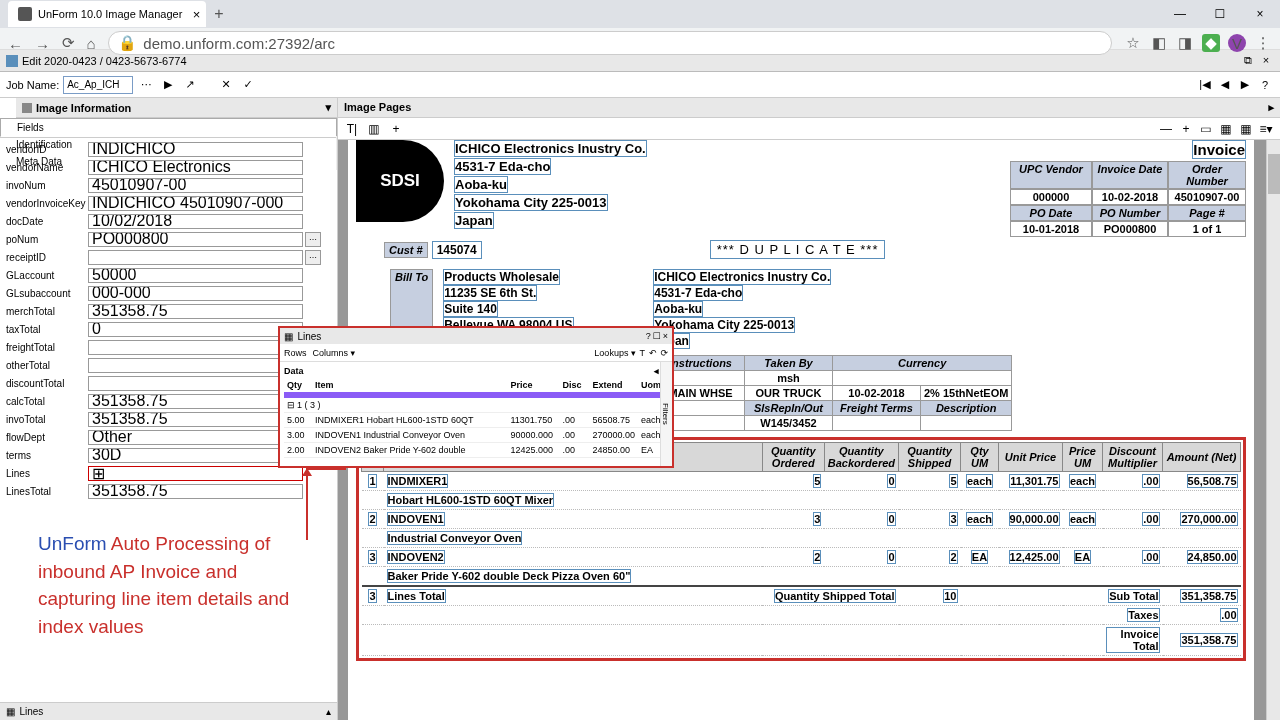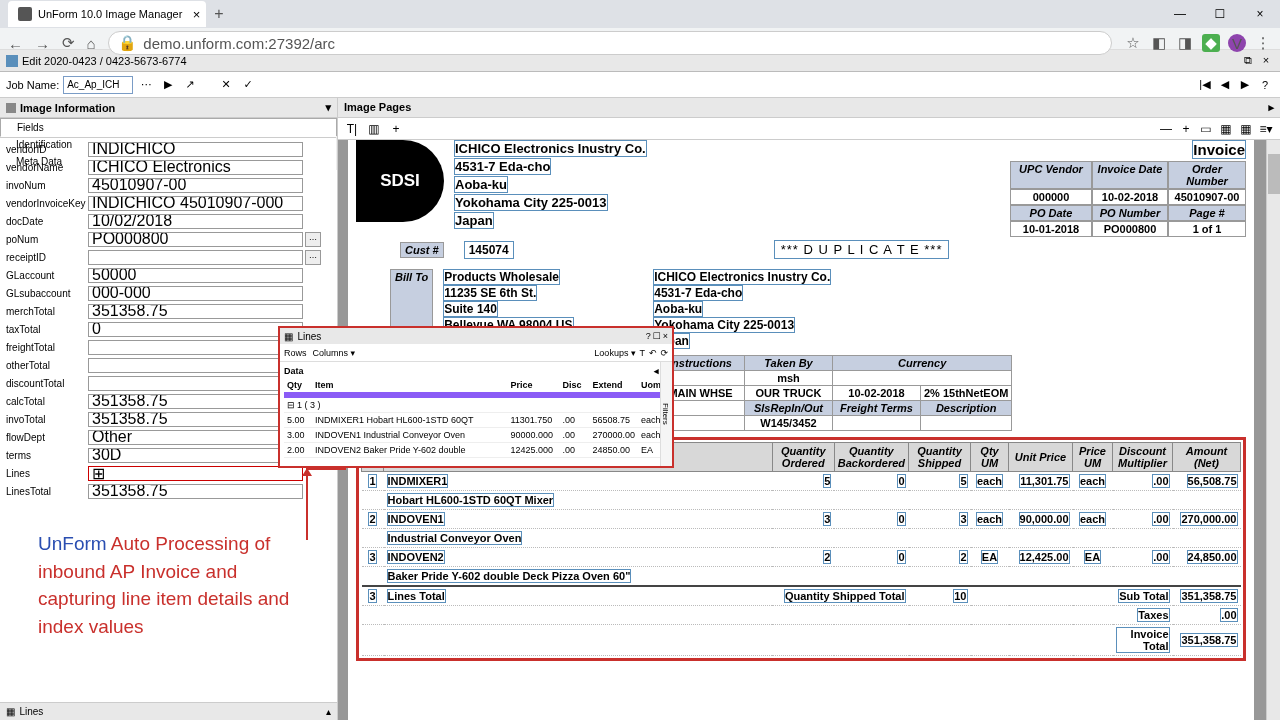--- a/index.html
+++ b/index.html
@@ -33,21 +33,21 @@
 .toolbar input { height: 18px; width: 70px; font-size: 10px; border: 1px solid #7a9cc6; padding: 0 3px; }
 .toolbar .tbtn { width: 18px; height: 18px; display: flex; align-items: center; justify-content: center; border: 1px solid transparent; font-size: 11px; }
 .toolbar-right { margin-left: auto; display: flex; gap: 2px; }
 
 
 .main { display: flex; height: calc(720px - 50px - 22px - 26px); }
 .left-panel { width: 338px; border-right: 1px solid #ccc; display: flex; flex-direction: column; position: relative; }
 .right-panel { flex: 1; display: flex; flex-direction: column; background: #f5f5f5; }
 
 
-.sect-hdr { height: 20px; background: #e8e8e8; border-bottom: 1px solid #ccc; display: flex; align-items: center; padding: 0 6px; font-size: 11px; font-weight: bold; gap: 4px; }
+.sect-hdr { height: 20px; background: #e8e8e8; border-bottom: 1px solid #ccc; display: flex; align-items: center; padding: 0 6px; font-size: 11px; font-weight: bold; gap: 4px; margin-left: 16px; }
 .sect-hdr .carrot { margin-left: auto; }
 .sect-hdr .hicon { width: 10px; height: 10px; background: #888; }
 
 
 .field-tabs { display: flex; border-bottom: 1px solid #ccc; height: 20px; flex-direction: column; }
 .field-tabs div { padding: 3px 16px; font-size: 10px; border-right: 1px solid #eee; }
 .field-tabs div.active { border: 1px solid #aaa; border-bottom: 1px solid #fff; margin-bottom: -1px; background: #fff; }
 
 
 .fields { padding: 2px 0; }
@@ -96,21 +96,21 @@
 .logo { width: 88px; height: 82px; background: #000; border-radius: 0 42px 42px 0; display: flex; align-items: center; justify-content: center; color: #fff; font-size: 17px; font-weight: bold; margin-top: 0; margin-left: 0; }
 .vendor-addr { margin-left: 10px; margin-top: 0; font-size: 13px; font-weight: bold; }
 .vendor-addr span { border: 1px solid #5a8fbb; display: inline-block; margin-bottom: 1px; }
 .inv-box { margin-left: auto; margin-top: 0; }
 .inv-title { text-align: center; font-size: 15px; font-weight: bold; border: 1px solid #5a8fbb; display: inline-block; }
 .meta-grid { display: grid; grid-template-columns: 82px 76px 78px; font-size: 11px; }
 .meta-grid div { border: 1px solid #999; padding: 1px 3px; text-align: center; }
 .meta-grid .lbl { background: #c6cfe0; font-style: italic; font-weight: bold; }
 .meta-grid .val { font-weight: bold; }
 
-.cust-row { display: flex; align-items: center; gap: 20px; margin-top: -8px; }
+.cust-row { display: flex; align-items: center; gap: 4px; margin-top: -8px; }
 .fldlbl { background: #c6cfe0; border: 1px solid #999; padding: 1px 4px; font-size: 11px; font-style: italic; font-weight: bold; }
 .fldval { border: 1px solid #5a8fbb; padding: 1px 4px; font-size: 12px; font-weight: bold; }
 .dup { border: 1px solid #5a8fbb; padding: 1px 6px; font-size: 13px; letter-spacing: 1px; }
 
 .addr-block { display: flex; margin-top: 10px; gap: 10px; }
 .addr-col { font-size: 12px; }
 .addr-col span { border: 1px solid #5a8fbb; display: inline-block; font-weight: bold; }
 
 .ship-grid { margin-left: 300px; margin-top: 6px; }
 .ship-grid table { border-collapse: collapse; font-size: 11px; }
@@ -500,21 +500,21 @@
                 <tr>
               <th style="width:22px">Ln #</th>
               <th>Product And Description</th>
               <th style="width:62px">Quantity Ordered</th>
               <th style="width:72px">Quantity Backordered</th>
               <th style="width:62px">Quantity Shipped</th>
               <th style="width:38px">Qty UM</th>
               <th style="width:64px">Unit Price</th>
               <th style="width:40px">Price UM</th>
               <th style="width:60px">Discount Multiplier</th>
-              <th style="width:68px">Amount (Net)</th>
+              <th style="width:78px">Amount (Net)</th>
             </tr>
               </thead>
             <tbody id="lt-rows">
                 <tr>
                   <td class="c"><span>1</span></td>
                   <td><span>INDMIXER1</span></td>
                   <td class="r"><span>5</span></td>
                   <td class="r"><span>0</span></td>
                   <td class="r"><span>5</span></td>
                   <td class="c"><span>each</span></td>

